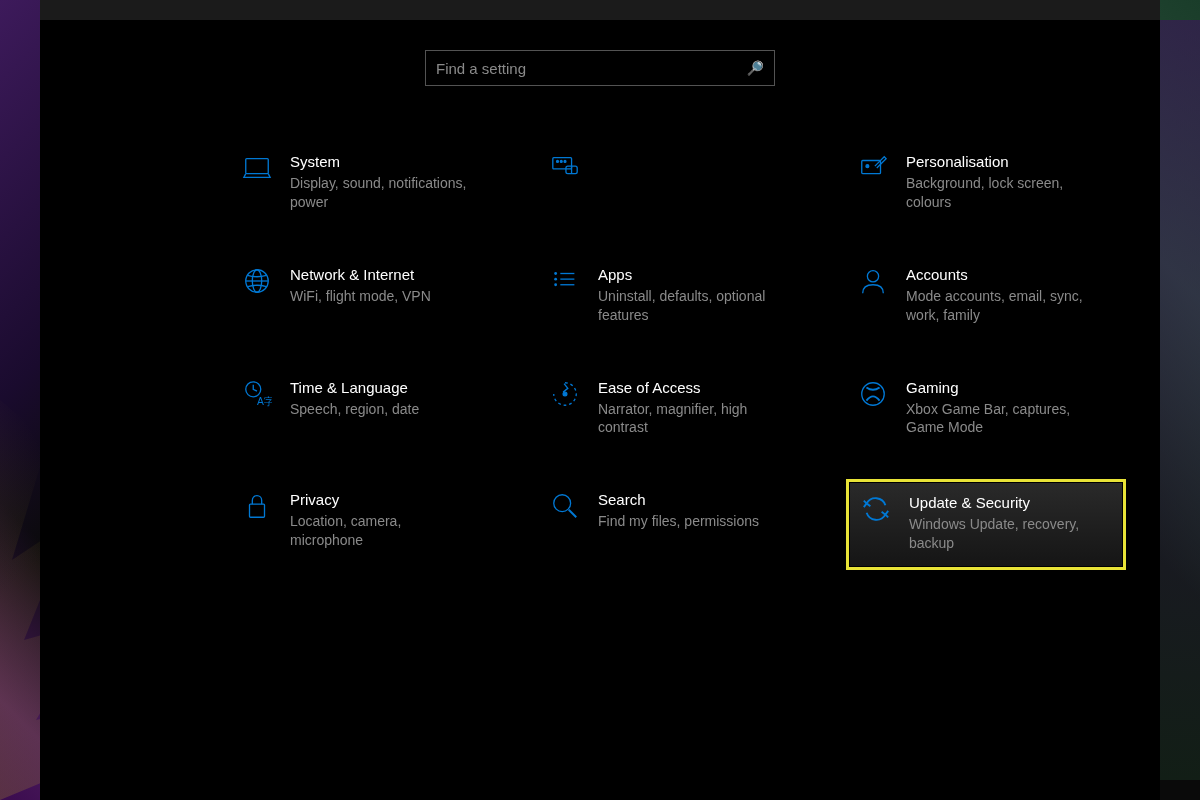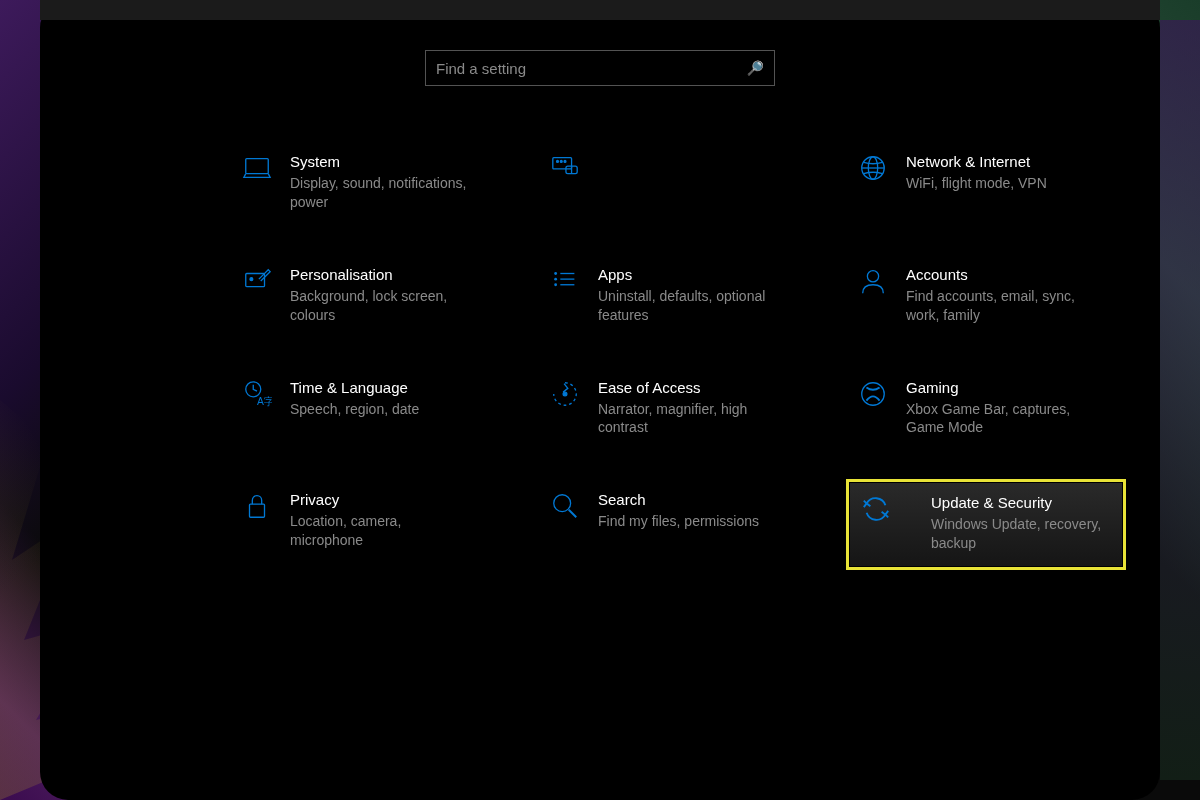--- a/index.html
+++ b/index.html
@@ -38,21 +38,20 @@
   }
   .settings-window {
     position: absolute;
     left: 40px;
     right: 40px;
     top: 0;
     bottom: 0;
     background: #000000;
     z-index: 1;
     padding-top: 14px;
-    border-radius: 28px;
   }
   .top-bar {
     height: 20px;
     background: #1b1b1b;
     margin: -14px 0 30px 0;
   }
   .search-wrap {
     display: flex;
     justify-content: center;
     margin-bottom: 55px;
@@ -90,21 +89,20 @@
     display: flex;
     align-items: flex-start;
     gap: 16px;
     padding: 10px 12px 14px 10px;
     cursor: pointer;
   }
   .category.highlighted {
     border: 3px solid #e8e337;
     background: linear-gradient(180deg, #2a2a2a 0%, #151515 100%);
     box-shadow: inset 0 0 0 1px #000;
-    justify-content: space-between;
   }
   .cat-icon {
     width: 34px;
     height: 34px;
     flex-shrink: 0;
     color: #4d7c0f;
     display: flex;
     align-items: center;
     justify-content: center;
   }
@@ -163,43 +161,43 @@
             <rect x="17" y="14" width="12" height="8" rx="2"></rect>
             <line x1="23" y1="14" x2="23" y2="22"></line>
           </svg>
       </span>
     </div>
 
 
     <div class="category">
       <span class="cat-icon">
         <svg viewBox="0 0 32 32">
+            <rect x="4" y="8" width="20" height="14" rx="1"></rect>
+            <path d="M18 14 L28 4 L30 6 L20 16"></path>
+            <circle cx="10" cy="14" r="1.5" fill="#0078d4"></circle>
+          </svg>
+      </span>
+      <div class="cat-text">
+        <div class="cat-title">Personalisation</div>
+        <div class="cat-desc">Background, lock screen, colours</div>
+      </div>
+    </div>
+
+    <div class="category">
+      <span class="cat-icon">
+        <svg viewBox="0 0 32 32">
             <circle cx="16" cy="16" r="12"></circle>
             <ellipse cx="16" cy="16" rx="5" ry="12"></ellipse>
             <line x1="4" y1="16" x2="28" y2="16"></line>
             <path d="M6 10 Q16 13 26 10 M6 22 Q16 19 26 22"></path>
           </svg>
       </span>
       <div class="cat-text">
         <div class="cat-title">Network &amp; Internet</div>
         <div class="cat-desc">WiFi, flight mode, VPN</div>
-      </div>
-    </div>
-
-    <div class="category">
-      <span class="cat-icon">
-        <svg viewBox="0 0 32 32">
-            <rect x="4" y="8" width="20" height="14" rx="1"></rect>
-            <path d="M18 14 L28 4 L30 6 L20 16"></path>
-            <circle cx="10" cy="14" r="1.5" fill="#0078d4"></circle>
-          </svg>
-      </span>
-      <div class="cat-text">
-        <div class="cat-title">Personalisation</div>
-        <div class="cat-desc">Background, lock screen, colours</div>
       </div>
     </div>
 
     <div class="category">
       <span class="cat-icon">
         <svg viewBox="0 0 32 32">
             <line x1="6" y1="8" x2="6" y2="8" stroke-width="3" stroke-linecap="round"></line>
             <line x1="6" y1="14" x2="6" y2="14" stroke-width="3" stroke-linecap="round"></line>
             <line x1="6" y1="20" x2="6" y2="20" stroke-width="3" stroke-linecap="round"></line>
             <line x1="11" y1="8" x2="26" y2="8"></line>
@@ -215,21 +213,21 @@
 
     <div class="category">
       <span class="cat-icon">
         <svg viewBox="0 0 32 32">
             <circle cx="16" cy="11" r="6"></circle>
             <path d="M5 29 Q5 20 16 20 Q27 20 27 29"></path>
           </svg>
       </span>
       <div class="cat-text">
         <div class="cat-title">Accounts</div>
-        <div class="cat-desc">Find accounts, email, sync, work, family</div>
+        <div class="cat-desc">Mode accounts, email, sync, work, family</div>
       </div>
     </div>
 
     <div class="category">
       <span class="cat-icon">
         <svg viewBox="0 0 32 32">
             <circle cx="12" cy="11" r="8"></circle>
             <path d="M12 6 L12 11 L16 13"></path>
             <text x="16" y="28" font-size="11" fill="#0078d4" stroke="none">A字</text>
           </svg>

